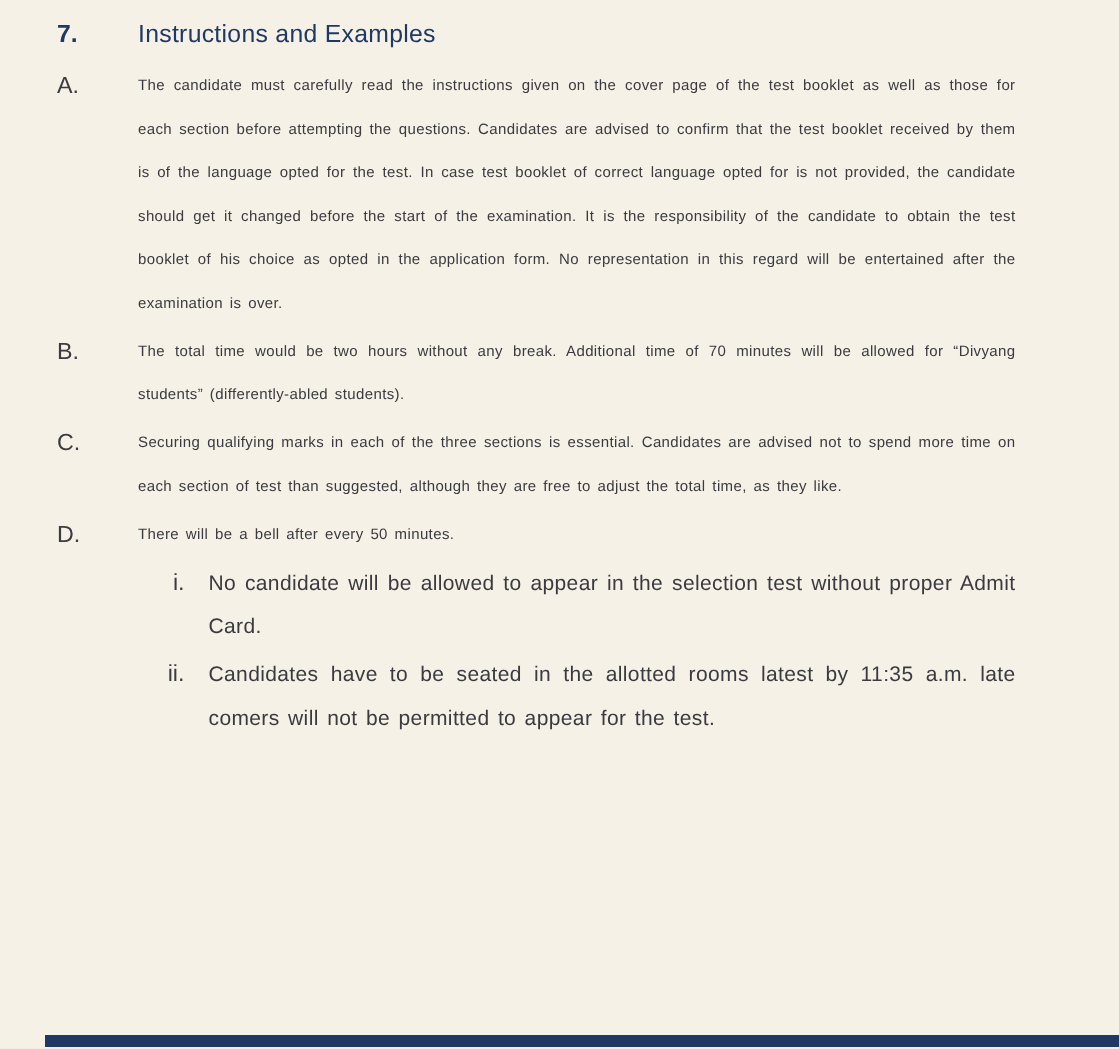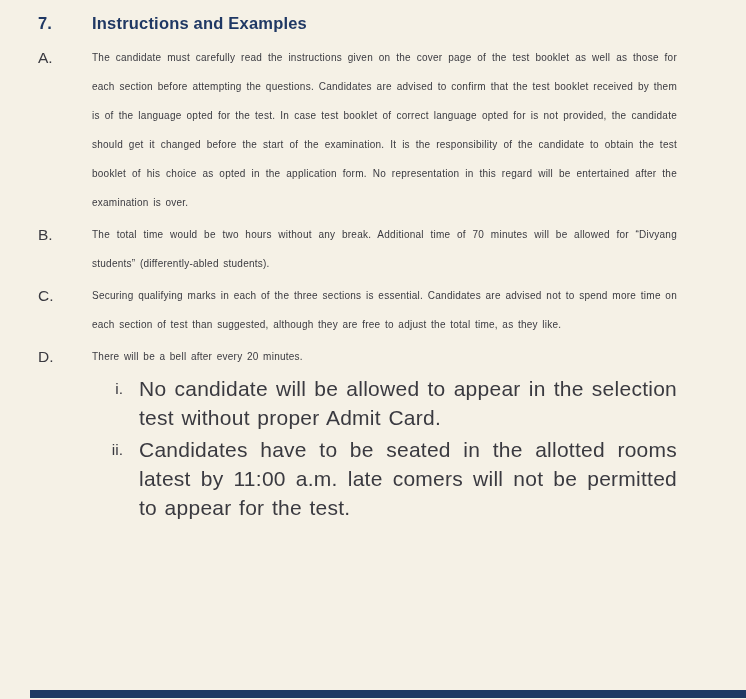--- a/index.html
+++ b/index.html
@@ -27,21 +27,21 @@
     font-weight:bold;
     font-size:16.5px;
     line-height:27px;
     color:#1F3864;
   }
   .heading-row .title{
     flex:1;
     margin:0;
     font-size:16.5px;
     line-height:27px;
-    font-weight:bold;
+    font-weight:normal;
     color:#1F3864;
     letter-spacing:0.2px;
   }
   .item{
     display:flex;
     align-items:flex-start;
     margin-bottom:3px;
   }
   .item .label{
     flex:0 0 54px;
@@ -66,21 +66,21 @@
   .subitem .sublabel{
     flex:0 0 31px;
     text-align:right;
     margin-right:16px;
     font-size:15.5px;
     line-height:29px;
   }
   .subitem .subtext{
     flex:1;
     margin:0;
-    font-size:21px;
+    font-size:14px;
     line-height:29px;
     text-align:justify;
     letter-spacing:0.25px;
     word-spacing:1.5px;
   }
   .footer-bar{
     position:absolute;
     left:30px;
     right:0;
     bottom:1px;
@@ -108,29 +108,29 @@
     <p class="text">The total time would be two hours without any break. Additional time of 70 minutes will be allowed for “Divyang students” (differently-abled students).</p>
   </div>
 
   <div class="item">
     <span class="label">C.</span>
     <p class="text">Securing qualifying marks in each of the three sections is essential. Candidates are advised not to spend more time on each section of test than suggested, although they are free to adjust the total time, as they like.</p>
   </div>
 
   <div class="item">
     <span class="label">D.</span>
-    <p class="text">There will be a bell after every 20 minutes.</p>
+    <p class="text">There will be a bell after every 50 minutes.</p>
   </div>
 
   <div class="subitem">
     <span class="sublabel">i.</span>
     <p class="subtext">No candidate will be allowed to appear in the selection test without proper Admit Card.</p>
   </div>
 
   <div class="subitem">
     <span class="sublabel">ii.</span>
-    <p class="subtext">Candidates have to be seated in the allotted rooms latest by 11:00 a.m. late comers will not be permitted to appear for the test.</p>
+    <p class="subtext">Candidates have to be seated in the allotted rooms latest by 11:35 a.m. late comers will not be permitted to appear for the test.</p>
   </div>
 
 
   <div class="footer-bar"></div>
 
 </div>
 
 </body></html>

